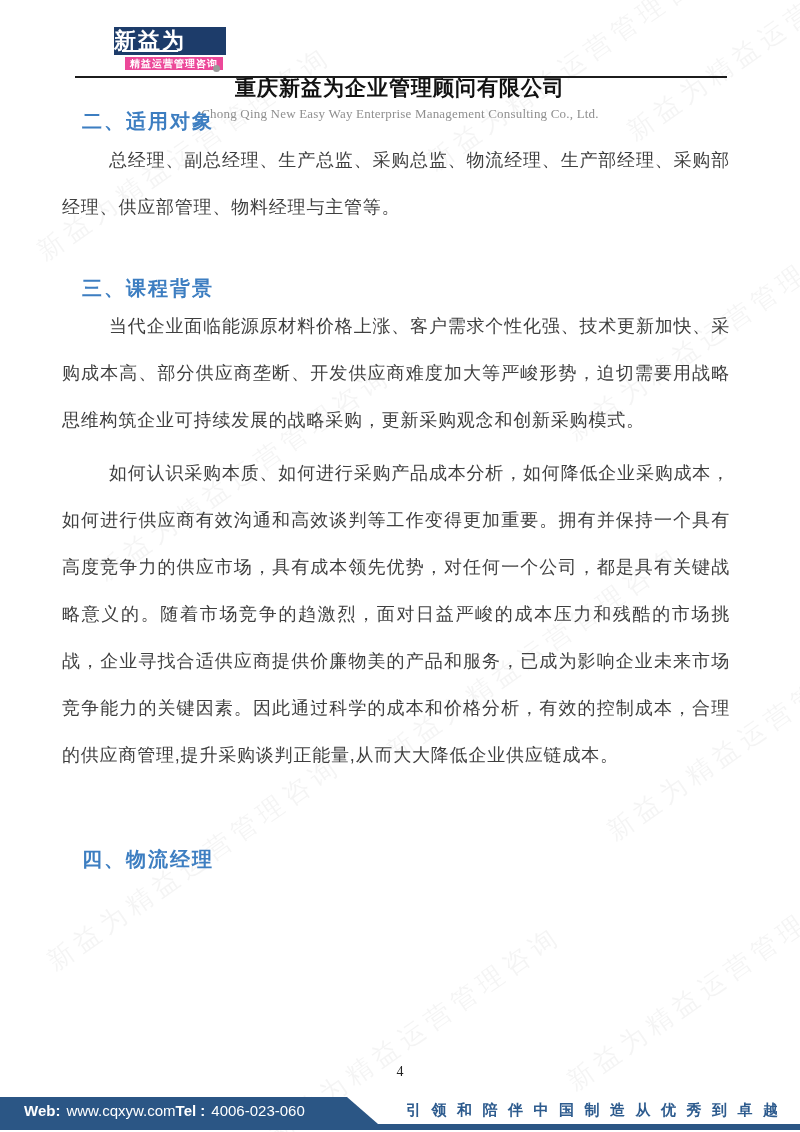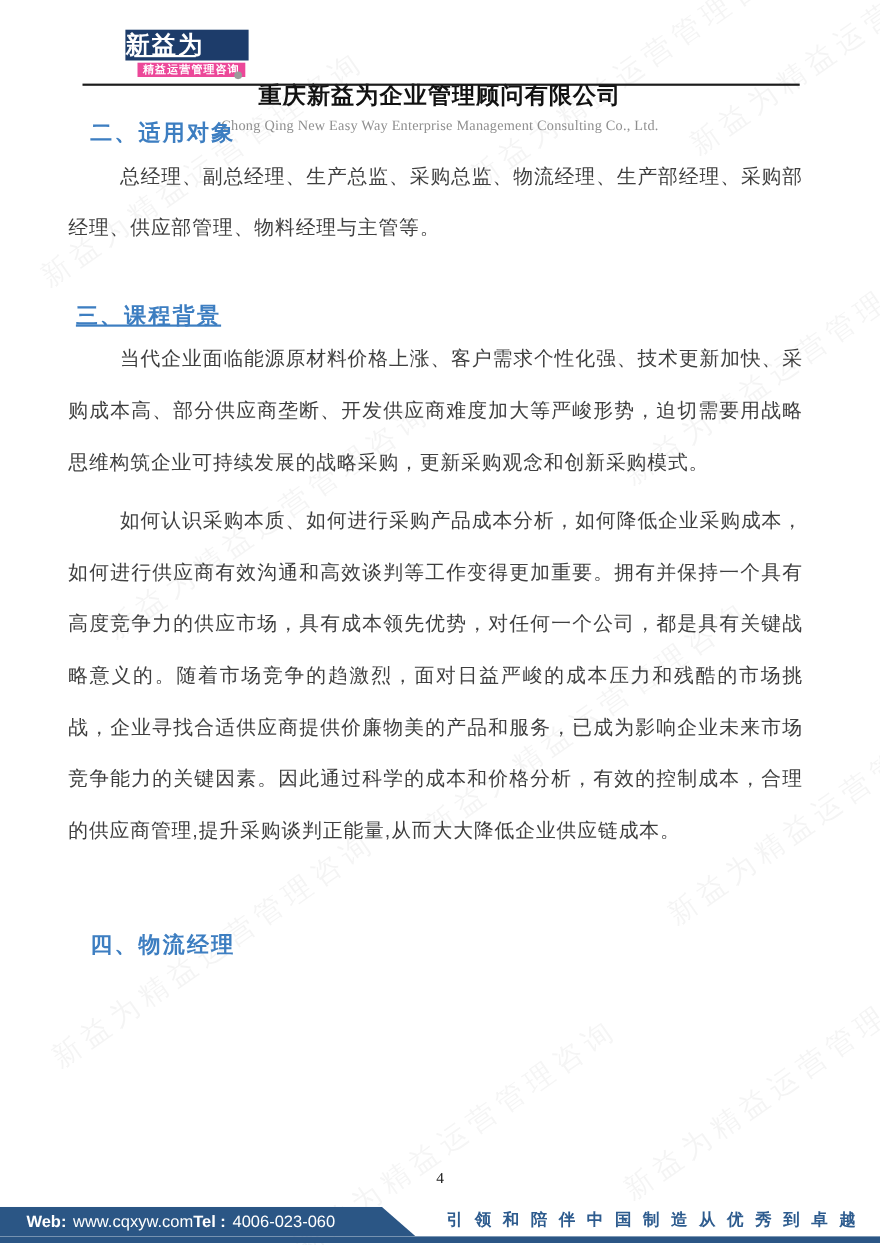--- a/index.html
+++ b/index.html
@@ -35,21 +35,21 @@
   .logo-dot { position:absolute; right:-8px; bottom:-2px; width:7px; height:7px; border-radius:50%; background:#9a9a9a; }
 
   .company { left:200px; top:30px; width:400px; text-align:center;margin-top:44px; }
   .company-zh { font-size:21px; font-weight:bold; color:#121212; letter-spacing:1px; line-height:28px; }
   .company-en { font-family:"Liberation Serif", serif; font-size:13px; color:#8f8f8f; letter-spacing:0.2px; line-height:18px; margin-top:3px; white-space:nowrap; }
   .header-rule { left:75px; top:76px; width:652px; height:2px; background:#1c1c1c; }
 
   
   .sec-heading { font-size:20px; font-weight:bold; color:#3d7ec1; letter-spacing:2px; line-height:26px; white-space:nowrap; }
   .h2 { left:82px; top:108px; }
-  .h3 { left:69px; top:275px;text-decoration:underline; }
+  .h3 { left:82px; top:275px; }
   .h4 { left:82px; top:846px; }
 
   .body-para {
     left:62px; width:668px;
     font-size:18px; line-height:47px; letter-spacing:0.8px; color:#3f3f3f;
     text-align:justify; text-justify:inter-ideograph; text-indent:47px;
   }
   .p2 { top:137px; }
   .p3a { top:303px; }
   .p3b { top:450px; }

